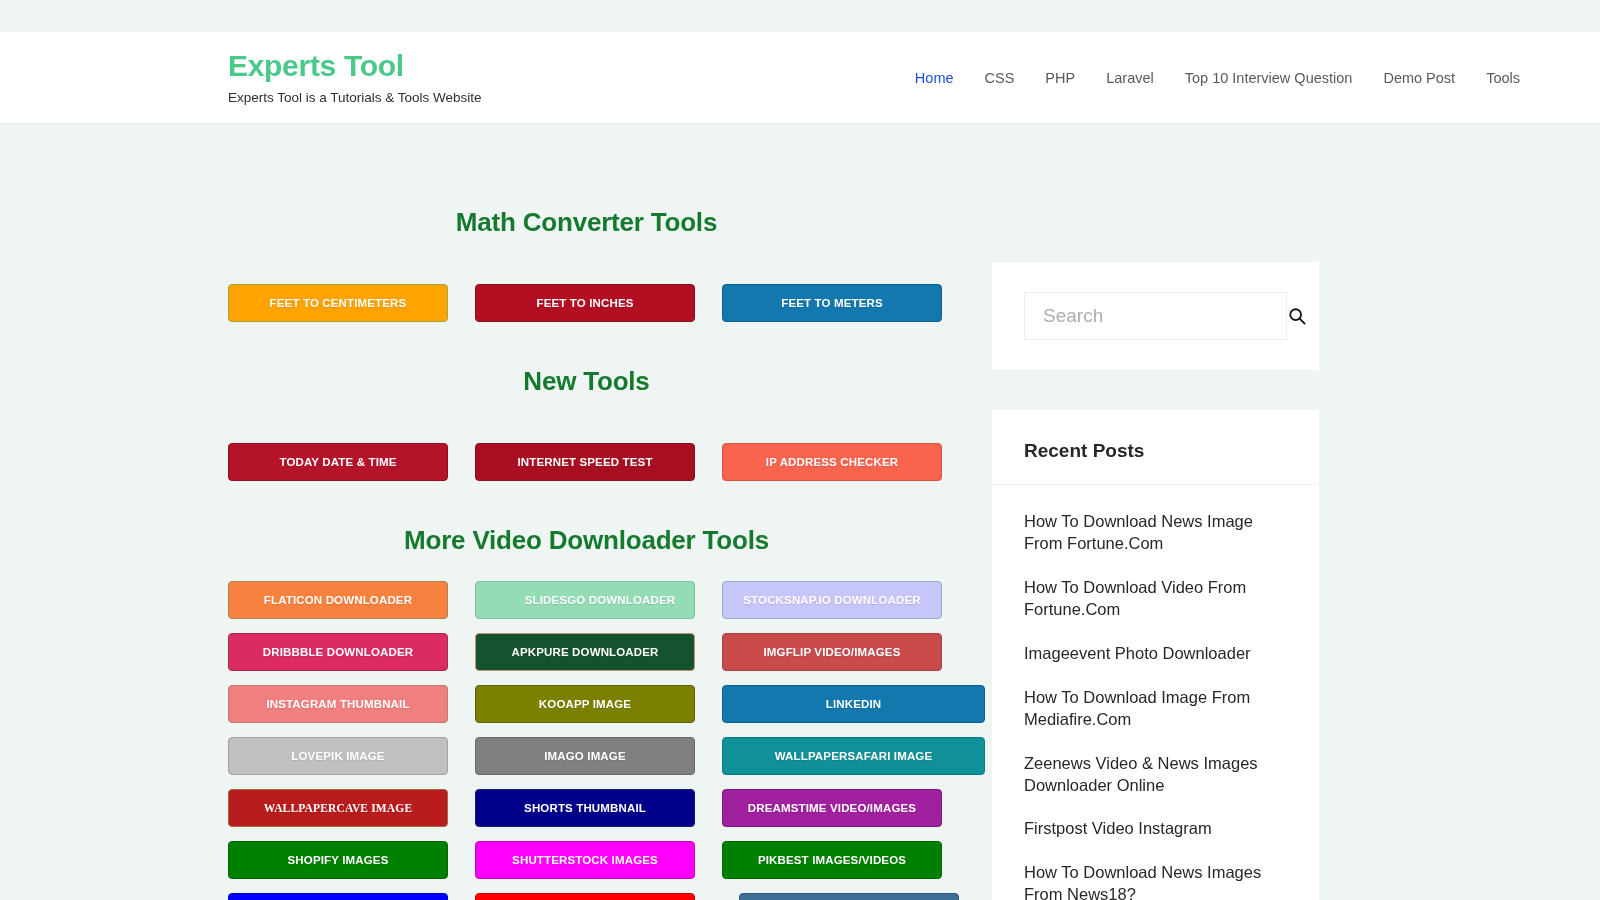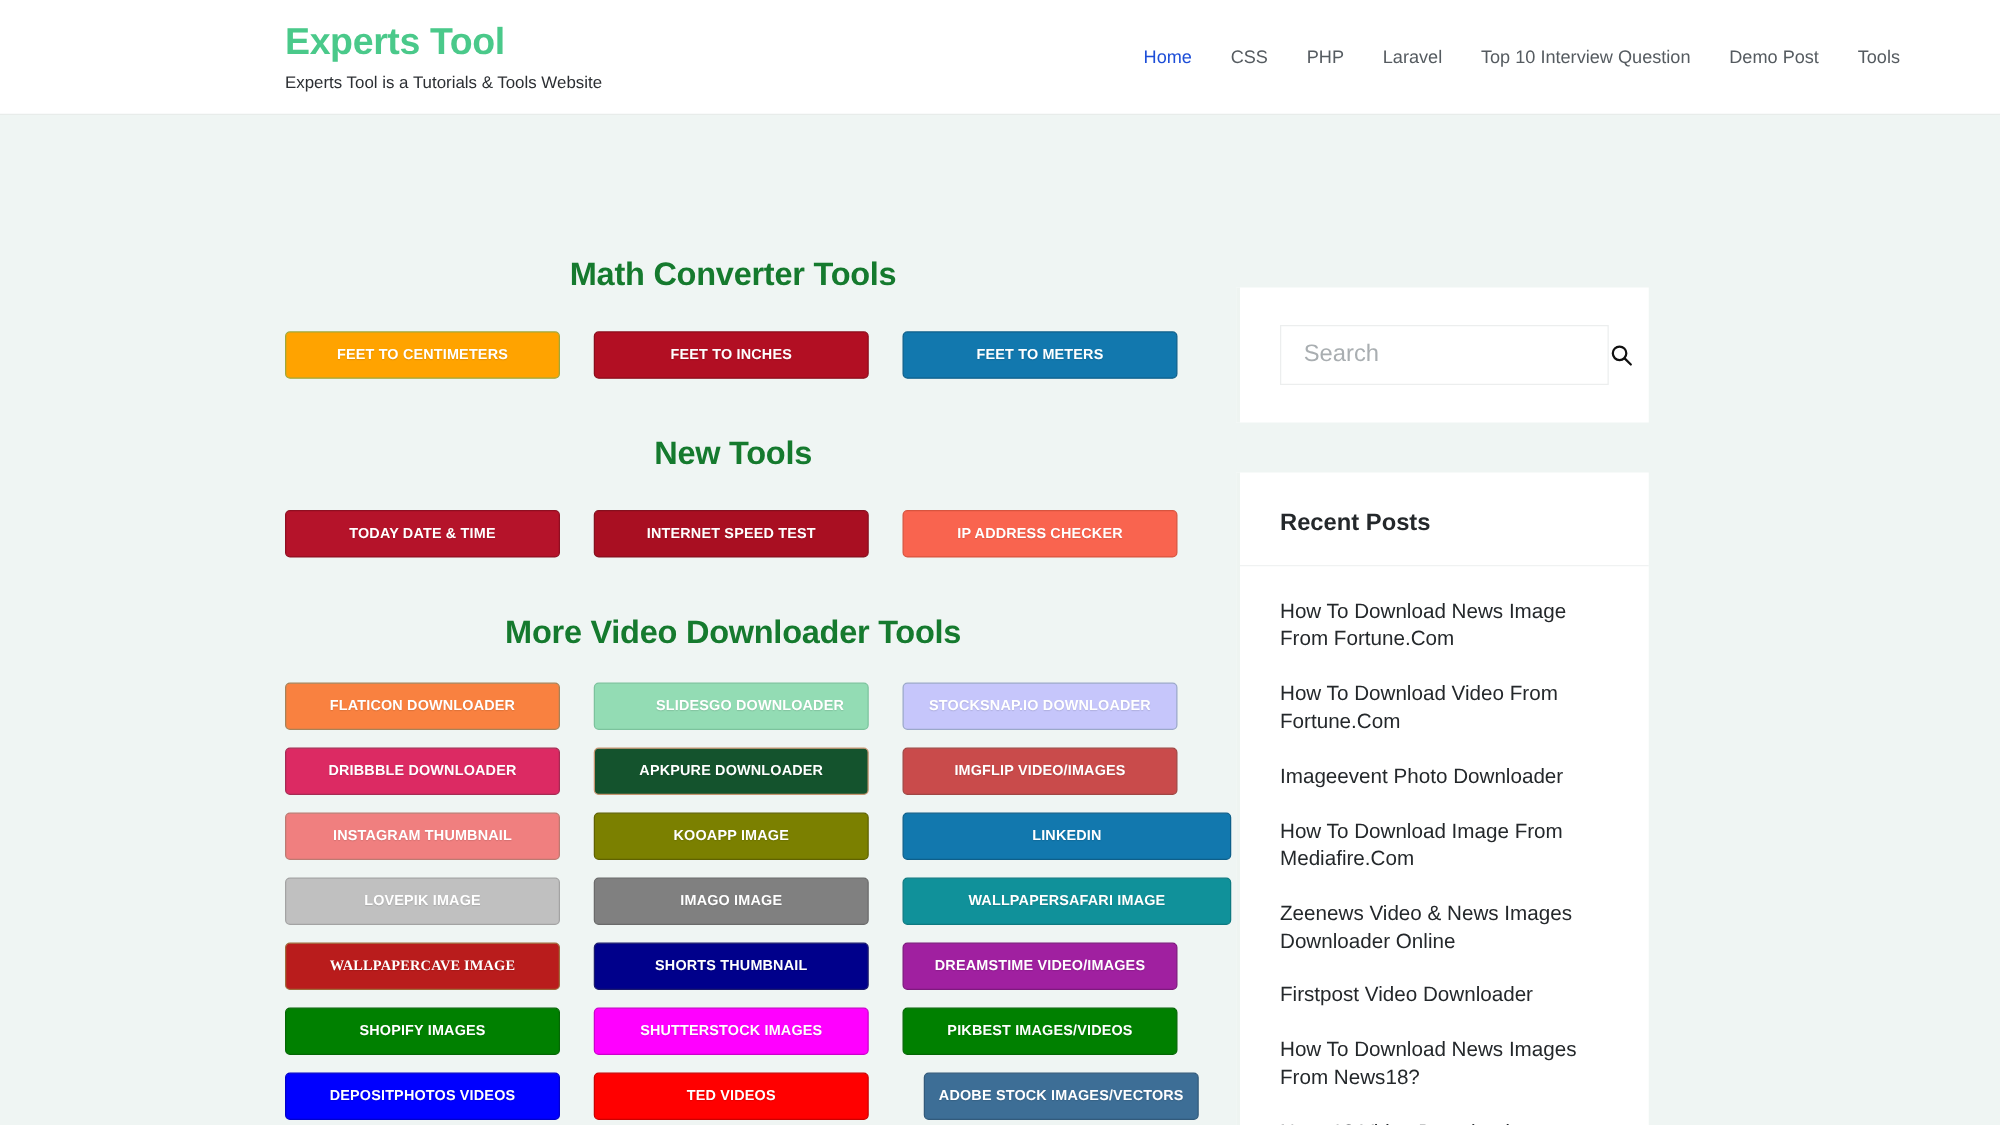--- a/index.html
+++ b/index.html
@@ -14,20 +14,21 @@
 
   
   .site-header {
     height: 92px;
     background: #ffffff;
     border-bottom: 1px solid #e8ecea;
     display: flex;
     align-items: center;
     padding: 0 40px 0 228px;
     position: relative;
+    margin-top: 32px;
   }
   .brand { display: flex; flex-direction: column; justify-content: center; }
   .brand-title {
     font-size: 30px;
     font-weight: bold;
     color: #4ac98a;
     letter-spacing: -0.3px;
     line-height: 1.15;
   }
   .brand-tagline {
@@ -67,31 +68,31 @@
   }
 
   
   .section-title {
     text-align: center;
     color: #157a2e;
     font-size: 26px;
     font-weight: bold;
     letter-spacing: -0.2px;
   }
-  .sec-1 { margin-top: 112px; }
+  .sec-1 { margin-top: 83px; }
   .sec-2 { margin-top: 44px; }
   .sec-3 { margin-top: 44px; }
 
   
   .btn-grid {
     display: grid;
     grid-template-columns: 220px 220px 220px;
     column-gap: 27px;
     row-gap: 18px;
-    margin-top: 30px;
+    margin-top: 46px;
   }
   .btn-grid.tight { row-gap: 14px; margin-top: 25px; }
   .tool-btn {
     height: 38px;
     border-radius: 4px;
     display: flex;
     align-items: center;
     justify-content: center;
     text-align: center;
     color: #ffffff;
@@ -230,20 +231,20 @@
     </div>
 
     <div class="widget recent-widget">
       <div class="widget-title">Recent Posts</div>
       <ul class="recent-list" id="recent-list">
           <li class="recent-item">How To Download News Image From Fortune.Com</li>
           <li class="recent-item">How To Download Video From Fortune.Com</li>
           <li class="recent-item">Imageevent Photo Downloader</li>
           <li class="recent-item">How To Download Image From Mediafire.Com</li>
           <li class="recent-item">Zeenews Video &amp; News Images Downloader Online</li>
-          <li class="recent-item">Firstpost Video Downloader</li>
+          <li class="recent-item">Firstpost Video Instagram</li>
           <li class="recent-item">How To Download News Images From News18?</li>
           <li class="recent-item">News18 Video Downloader</li>
         </ul>
     </div>
 
   </aside>
 </div>
 
 </body></html>

